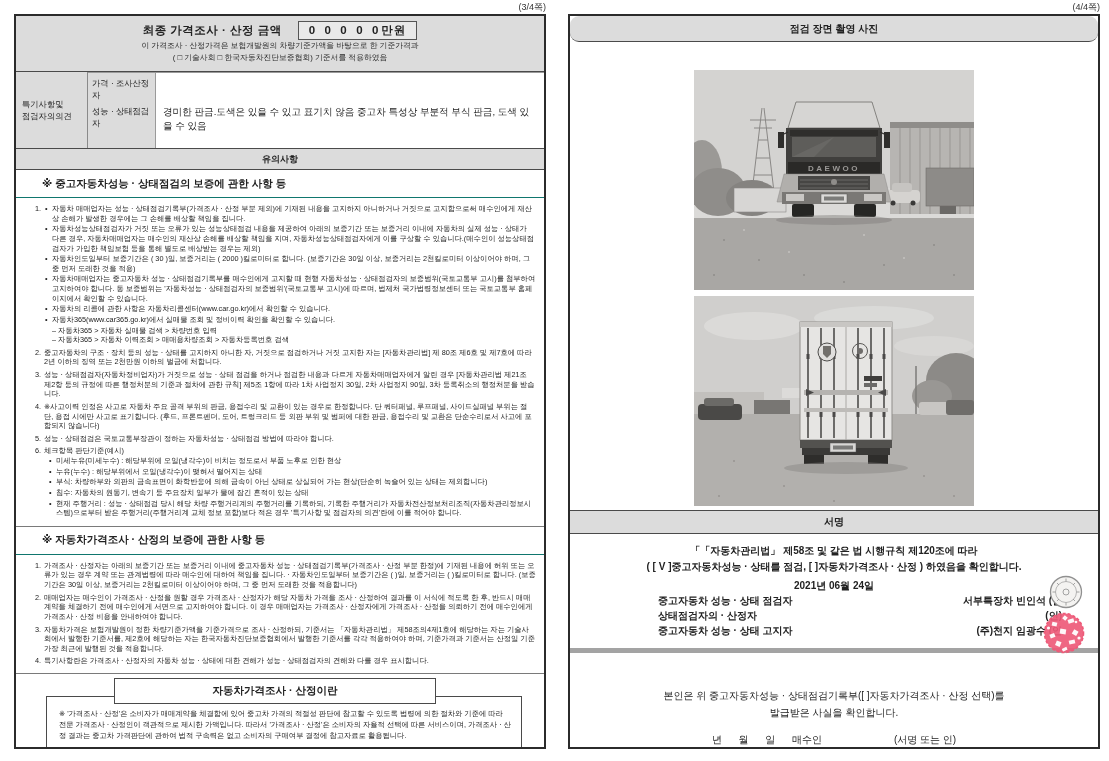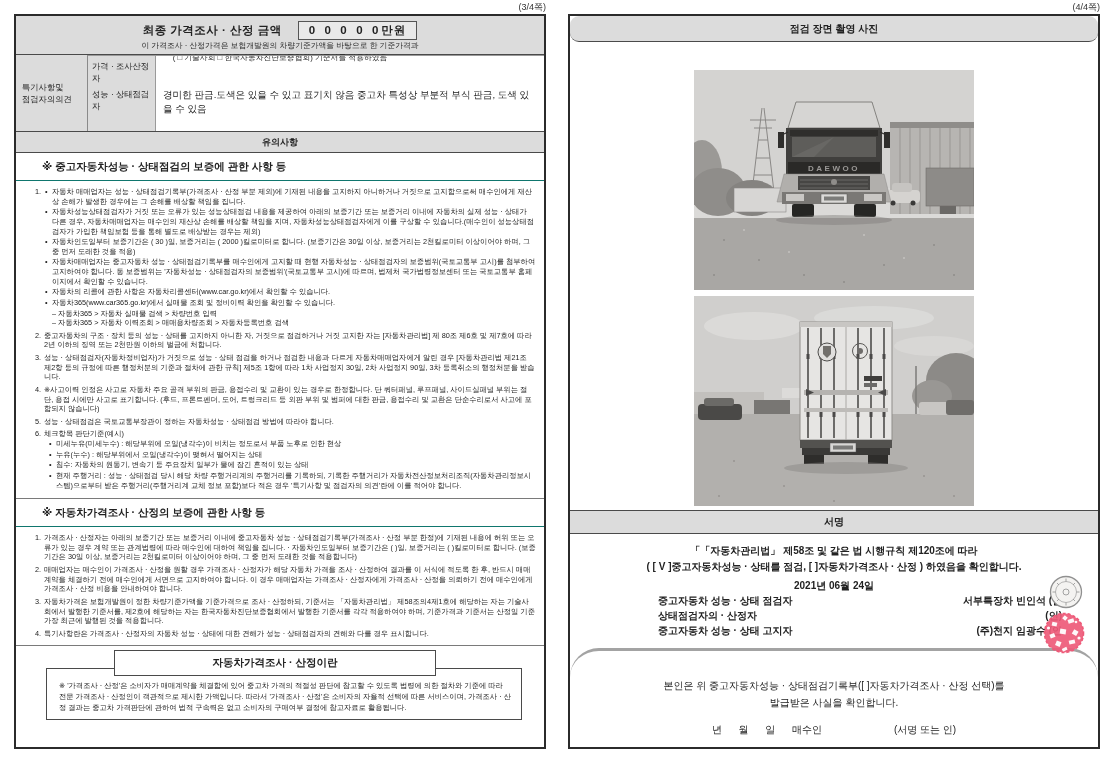--- a/index.html
+++ b/index.html
@@ -6,21 +6,21 @@
   .stage{position:relative;width:1109px;height:761px;background:#fff;overflow:hidden;
          font-family:"Liberation Sans","DejaVu Sans",sans-serif;color:#222;}
   .page-no{position:absolute;top:1px;width:532px;text-align:right;font-size:9px;color:#333;}
   #pn-left{left:14px;} #pn-right{left:568px;}
   .page{position:absolute;top:14px;width:532px;height:735px;border:2px solid #2b2b2b;background:#fff;
         box-sizing:border-box;display:flex;flex-direction:column;overflow:hidden;}
   .page *{box-sizing:border-box;}
   #page-left{left:14px;} #page-right{left:568px;}
 
   
-  .fp-header{height:39px;background:#dcdcdc;border-bottom:1px solid #4a4a4a;text-align:center;padding-top:4px;flex:none;}
+  .fp-header{height:56px;background:#dcdcdc;border-bottom:1px solid #4a4a4a;text-align:center;padding-top:4px;flex:none;}
   .fp-row{display:flex;justify-content:center;align-items:center;gap:16px;height:20px;}
   .fp-title{font-size:11.5px;font-weight:bold;letter-spacing:.5px;}
   .amount-box{border:1.2px solid #555;background:#e9e9e9;padding:1px 10px;font-size:11.5px;font-weight:bold;
               white-space:pre;letter-spacing:1px;}
   .amount-unit{font-weight:bold;margin-left:2px;}
   .fp-desc{font-size:7.8px;line-height:1.55;color:#2a2a2a;}
 
   .opinion{height:77px;display:flex;border-bottom:1px solid #4a4a4a;flex:none;}
   .op-h{width:72px;background:#dcdcdc;border-right:1px solid #8a8a8a;display:flex;flex-direction:column;
         justify-content:center;padding-left:6px;font-size:8.3px;line-height:1.5;}
@@ -60,21 +60,21 @@
             display:flex;align-items:center;justify-content:center;font-size:10px;font-weight:bold;flex:none;}
   .sign-section{position:relative;height:114px;padding-top:9px;font-size:10px;flex:none;font-weight:bold;}
   .law{text-align:center;line-height:1.55;}
   .sign-date{text-align:center;margin-top:5px;}
   .signer-row{display:flex;height:15px;align-items:center;}
   .signer-role{padding-left:88px;}
   .signer-name{margin-left:auto;padding-right:36px;}
   .stamp{position:absolute;}
   #stamp-gray{right:14px;top:40px;}
   #stamp-red{right:12px;top:76px;}
-  .confirm{border-top:3px solid #a3a3a3;flex:1;text-align:center;padding-top:26px;font-size:10px;line-height:1.7;border-radius:29px;}
+  .confirm{border-top:5px solid #a3a3a3;flex:1;text-align:center;padding-top:34px;font-size:10px;line-height:1.7;}
   .confirm-fields{display:flex;justify-content:center;gap:72px;margin-top:10px;white-space:pre;}
 </style>
 </head>
 <body>
 
 <div class="stage">
 
   <span class="page-no" id="pn-left">(3/4쪽)</span>
   <span class="page-no" id="pn-right">(4/4쪽)</span>
 
@@ -141,20 +141,21 @@
       <div class="itm">
           <span class="n">5.</span>
           <div class="itx">성능 · 상태점검은 국토교통부장관이 정하는 자동차성능 · 상태점검 방법에 따라야 합니다.</div>
         </div>
       <div class="itm">
         <span class="n">6.</span>
         <div class="itx b6">
           <div>체크항목 판단기준(예시)</div>
           <div class="blt">미세누유(미세누수) : 해당부위에 오일(냉각수)이 비치는 정도로서 부품 노후로 인한 현상</div>
           <div class="blt">누유(누수) : 해당부위에서 오일(냉각수)이 맺혀서 떨어지는 상태</div>
+          <div class="blt">부식: 차량하부와 외판의 금속표면이 화학반응에 의해 금속이 아닌 상태로 상실되어 가는 현상(단순히 녹슬어 있는 상태는 제외합니다)</div>
           <div class="blt">침수: 자동차의 원동기, 변속기 등 주요장치 일부가 물에 잠긴 흔적이 있는 상태</div>
           <div class="blt">현재 주행거리 : 성능 · 상태점검 당시 해당 차량 주행거리계의 주행거리를 기록하되, 기록한 주행거리가 자동차전산정보처리조직(자동차관리정보시스템)으로부터 받은 주행거리(주행거리계 교체 정보 포함)보다 적은 경우 '특기사항 및 점검자의 의견'란에 이를 적어야 합니다.</div>
         </div>
       </div>
     </div>
 
     <div class="sec-head">※ 자동차가격조사 · 산정의 보증에 관한 사항 등</div>
 
     <div class="sec-body">
       <div class="itm">

